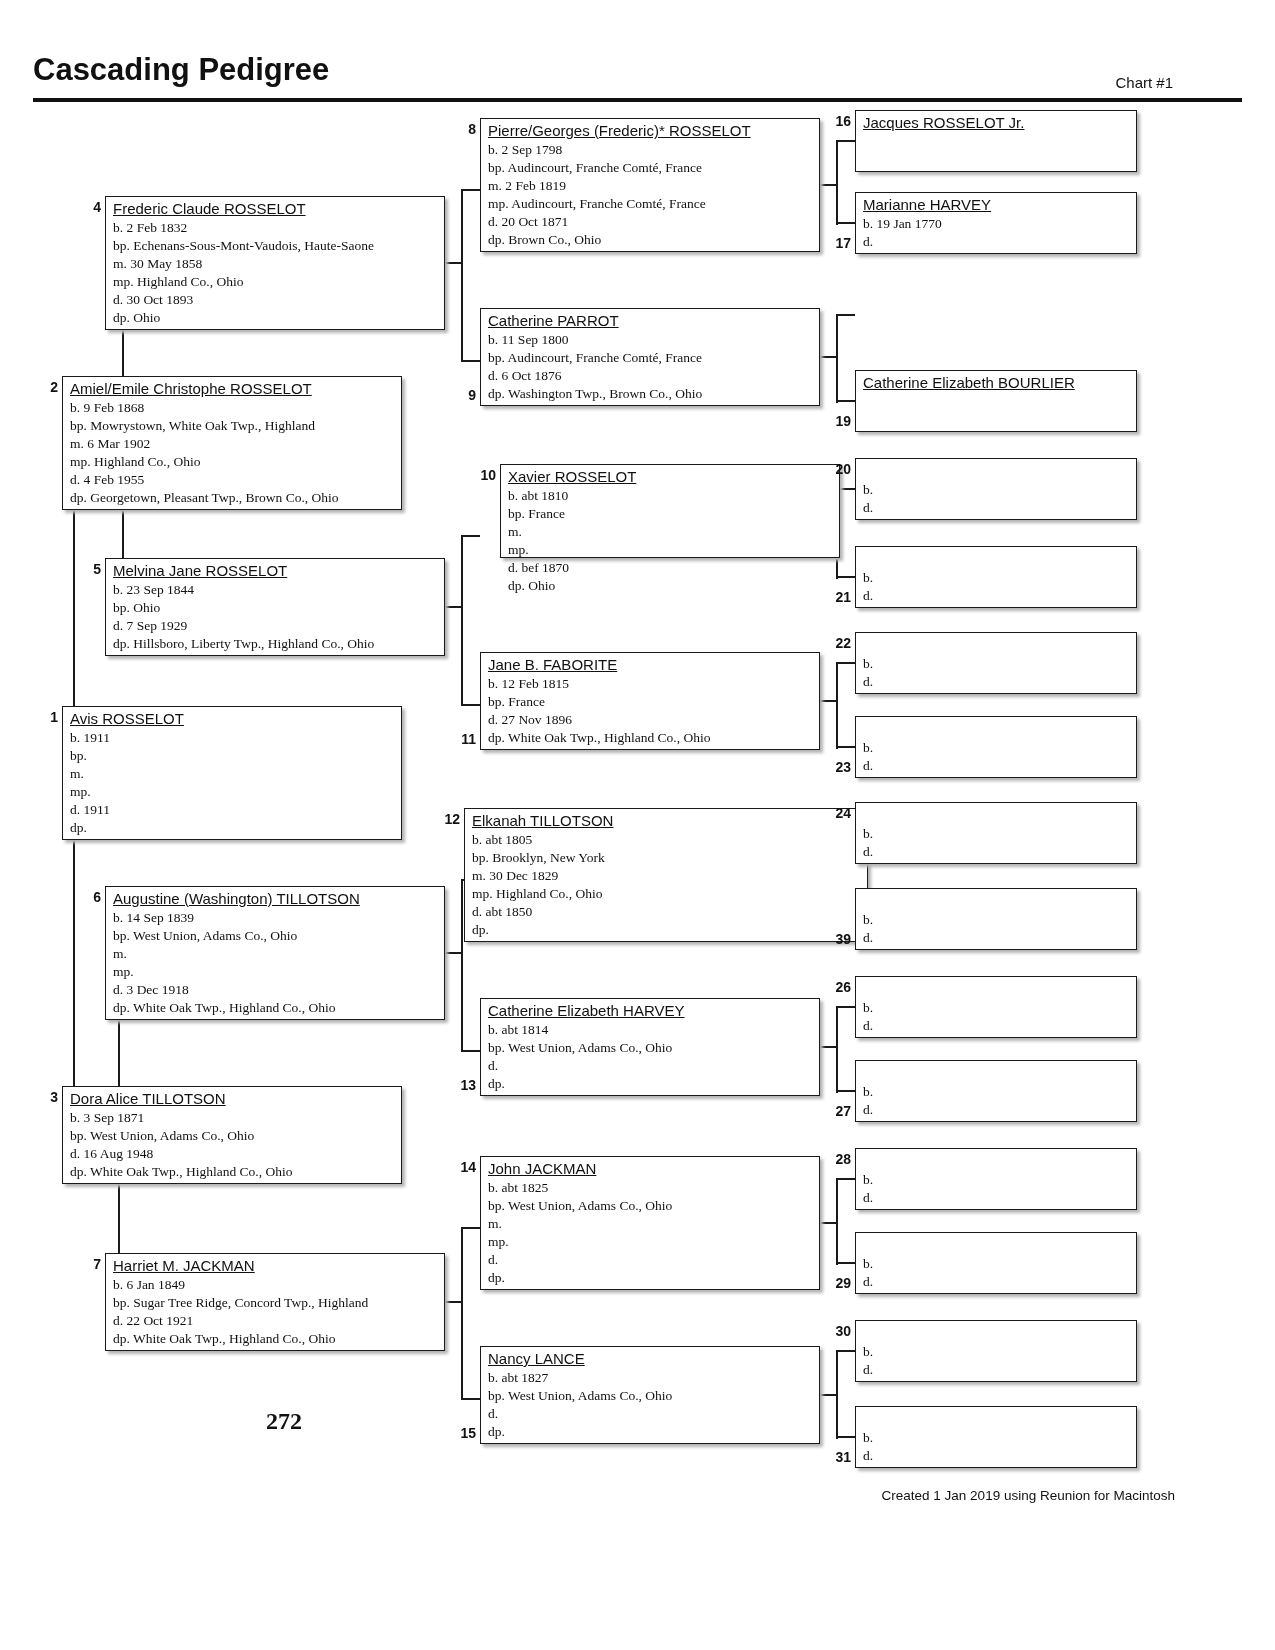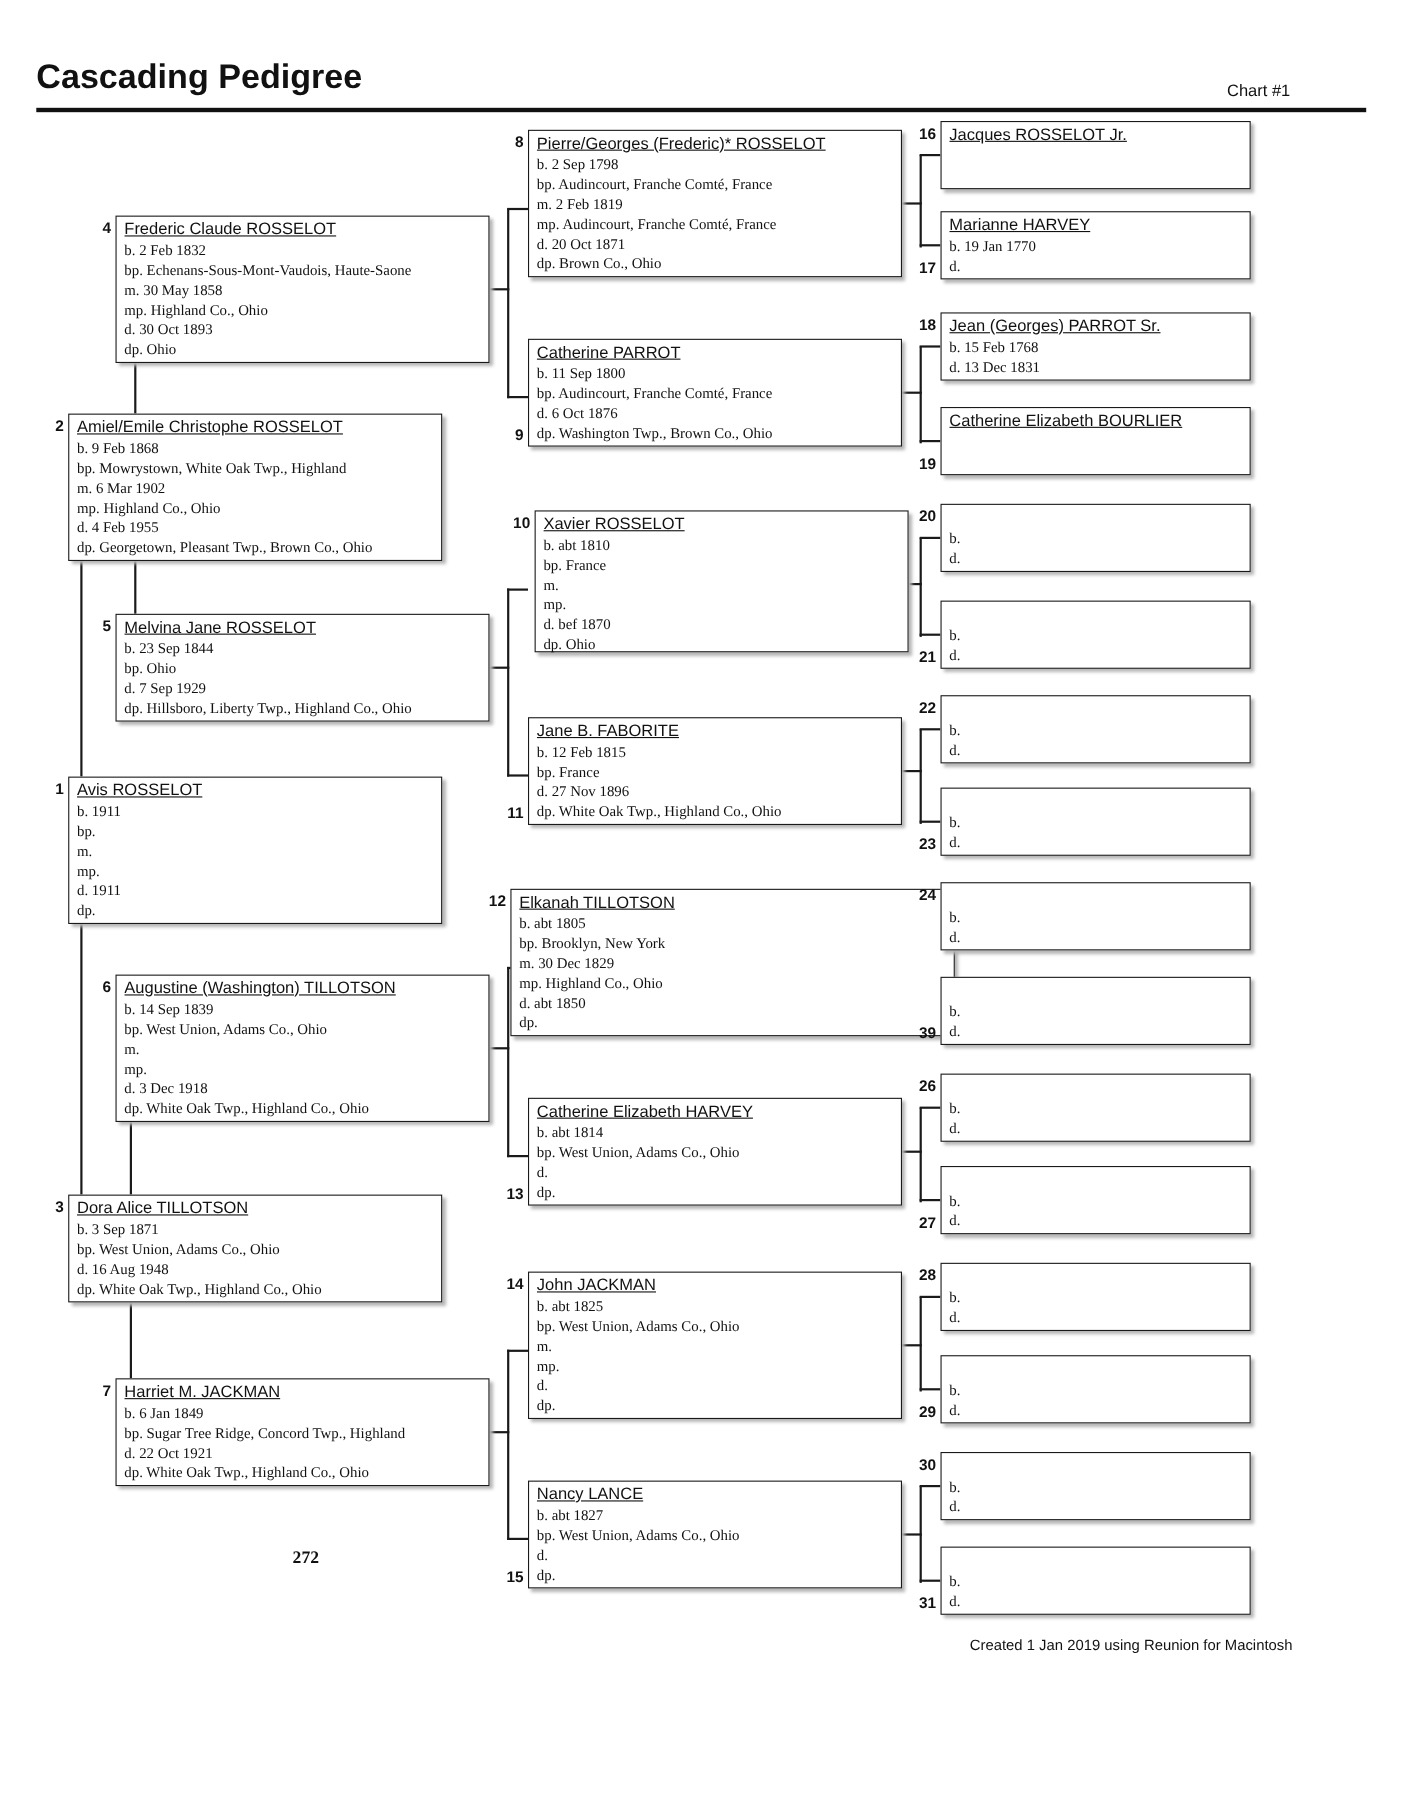--- a/index.html
+++ b/index.html
@@ -13,21 +13,21 @@
   .pbox{position:absolute;background:#fff;border:1.5px solid #1a1a1a;box-sizing:border-box;
         box-shadow:3px 3px 3px #b4b4b4;padding:2px 6px 2px 7px;}
   .pname{font-family:"Liberation Sans",sans-serif;font-size:15px;line-height:20px;
          min-height:20px;white-space:nowrap;overflow:hidden;text-decoration:underline;}
   .pdetails{font-family:"Liberation Serif",serif;font-size:13.5px;line-height:18px;
             white-space:pre-line;}
   .pnum{position:absolute;right:100%;margin-right:5px;top:2px;font-weight:bold;
         font-size:14px;font-family:"Liberation Sans",sans-serif;white-space:nowrap;}
   .numbot .pnum{top:auto;bottom:2px;}
   .page-num{position:absolute;left:266px;top:1408px;font-family:"Liberation Serif",serif;
-            font-weight:bold;font-size:16px;}
+            font-weight:bold;font-size:24px;}
   .created-note{position:absolute;right:100px;top:1488px;font-size:13.5px;}
 </style>
 </head>
 <body>
 
 <div class="page">
 
   <div class="title">Cascading Pedigree</div>
   <div class="chart-label">Chart #1</div>
   <div class="rule"></div>
@@ -174,21 +174,21 @@
 dp. Brown Co., Ohio</div>
   </div>
   <div class="pbox numbot" style="left:480px;top:308px;width:340px;height:98px">
     <span class="pnum">9</span>
     <div class="pname">Catherine PARROT</div>
     <div class="pdetails">b. 11 Sep 1800
 bp. Audincourt, Franche Comté, France
 d. 6 Oct 1876
 dp. Washington Twp., Brown Co., Ohio</div>
   </div>
-  <div class="pbox" style="left:486px;top:464px;width:340px;height:129px">
+  <div class="pbox" style="left:500px;top:464px;width:340px;height:94px">
     <span class="pnum">10</span>
     <div class="pname">Xavier ROSSELOT</div>
     <div class="pdetails">b. abt 1810
 bp. France
 m.
 mp.
 d. bef 1870
 dp. Ohio</div>
   </div>
   <div class="pbox numbot" style="left:480px;top:652px;width:340px;height:98px">
@@ -238,26 +238,20 @@
   <div class="pbox" style="left:855px;top:110px;width:282px;height:62px">
     <span class="pnum">16</span>
     <div class="pname">Jacques ROSSELOT Jr.</div>
   </div>
   <div class="pbox numbot" style="left:855px;top:192px;width:282px;height:62px">
     <span class="pnum">17</span>
     <div class="pname">Marianne HARVEY</div>
     <div class="pdetails">b. 19 Jan 1770
 d.</div>
   </div>
-  <div class="pbox" style="left:855px;top:284px;width:282px;height:62px">
-    <span class="pnum">18</span>
-    <div class="pname">Jean (Georges) PARROT Sr.</div>
-    <div class="pdetails">b. 15 Feb 1768
-d. 13 Dec 1831</div>
-  </div>
   <div class="pbox numbot" style="left:855px;top:370px;width:282px;height:62px">
     <span class="pnum">19</span>
     <div class="pname">Catherine Elizabeth BOURLIER</div>
   </div>
   <div class="pbox" style="left:855px;top:458px;width:282px;height:62px">
     <span class="pnum">20</span>
     <div class="pname"></div>
     <div class="pdetails">b.
 d.</div>
   </div>

